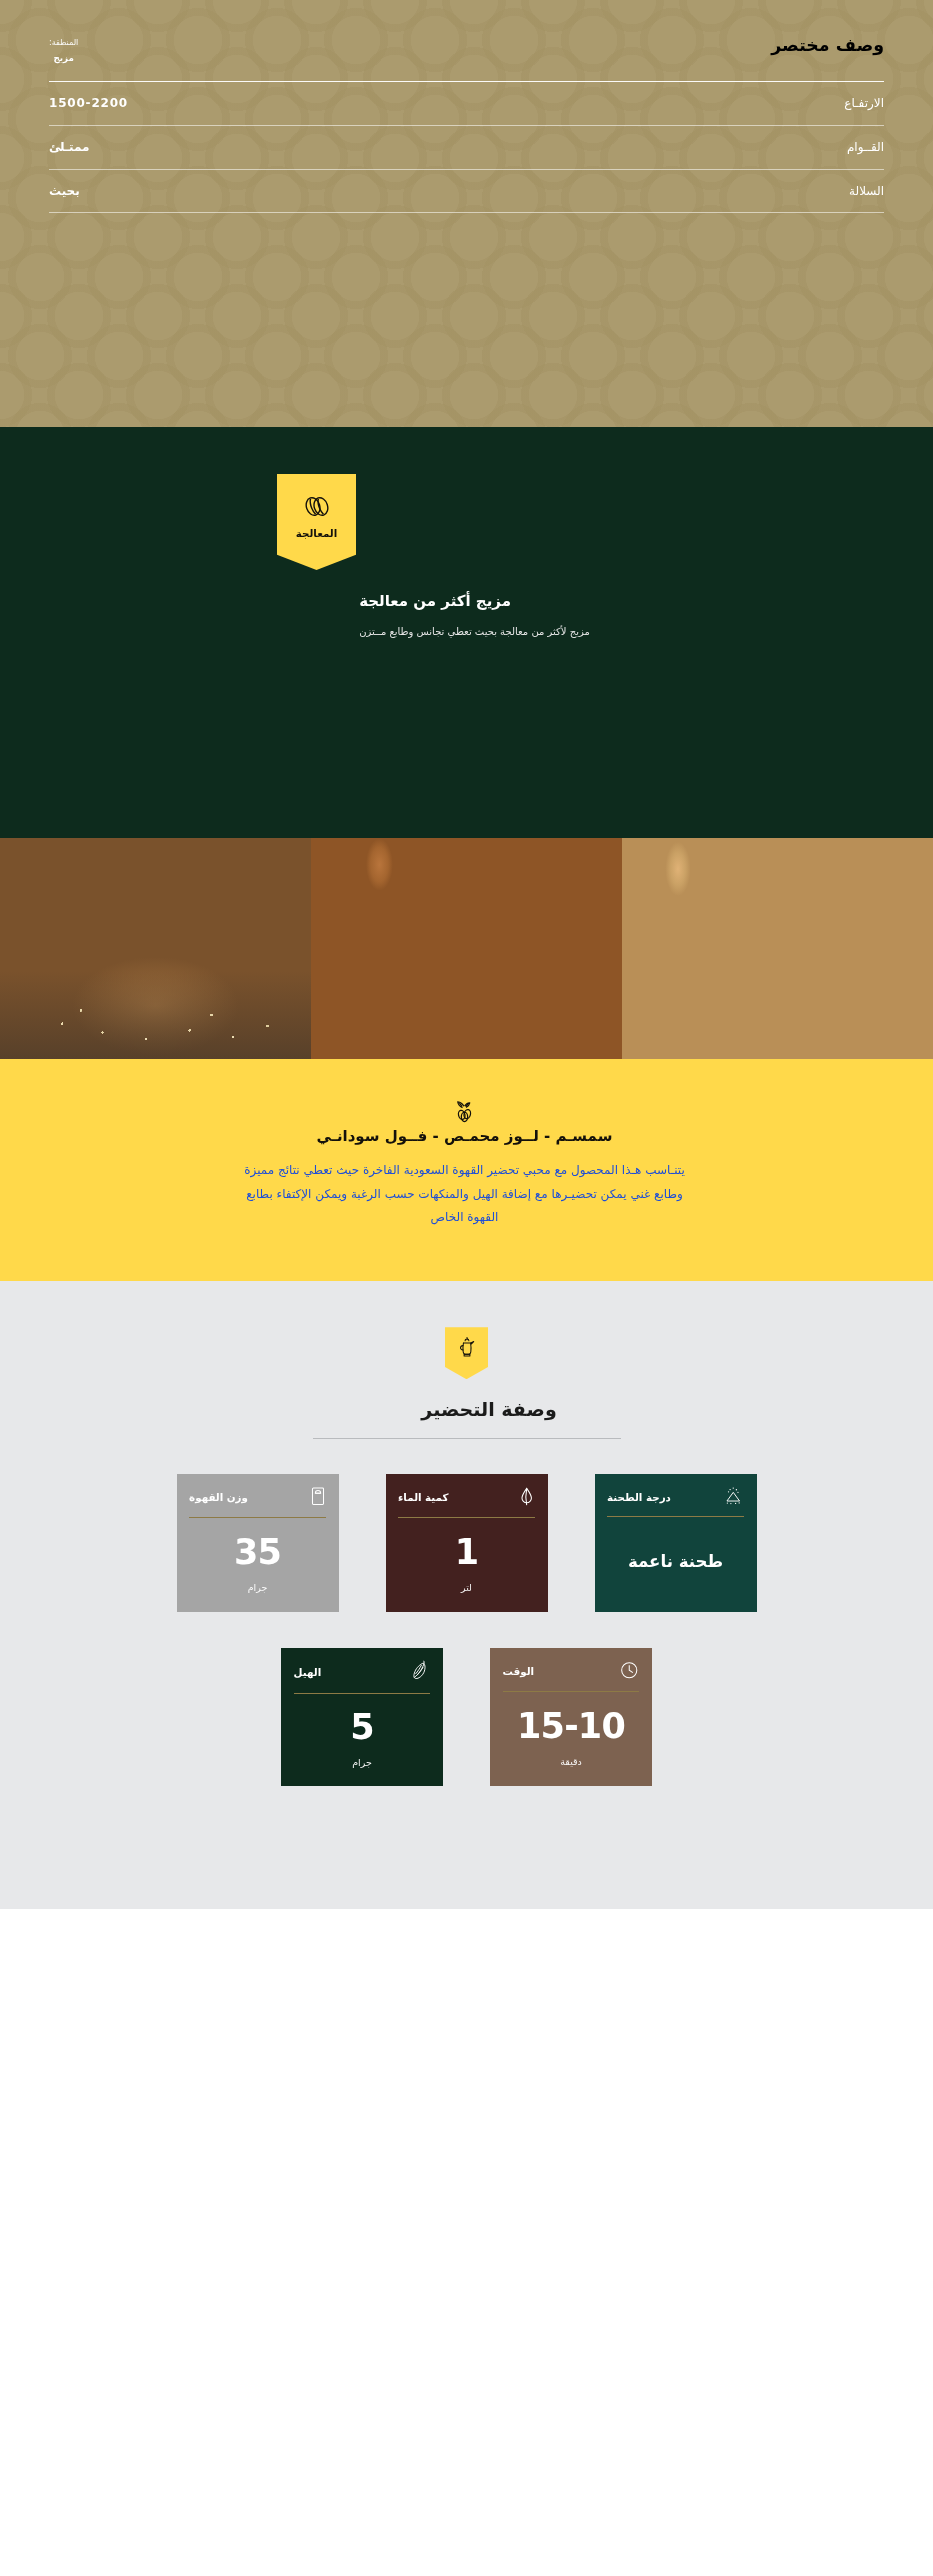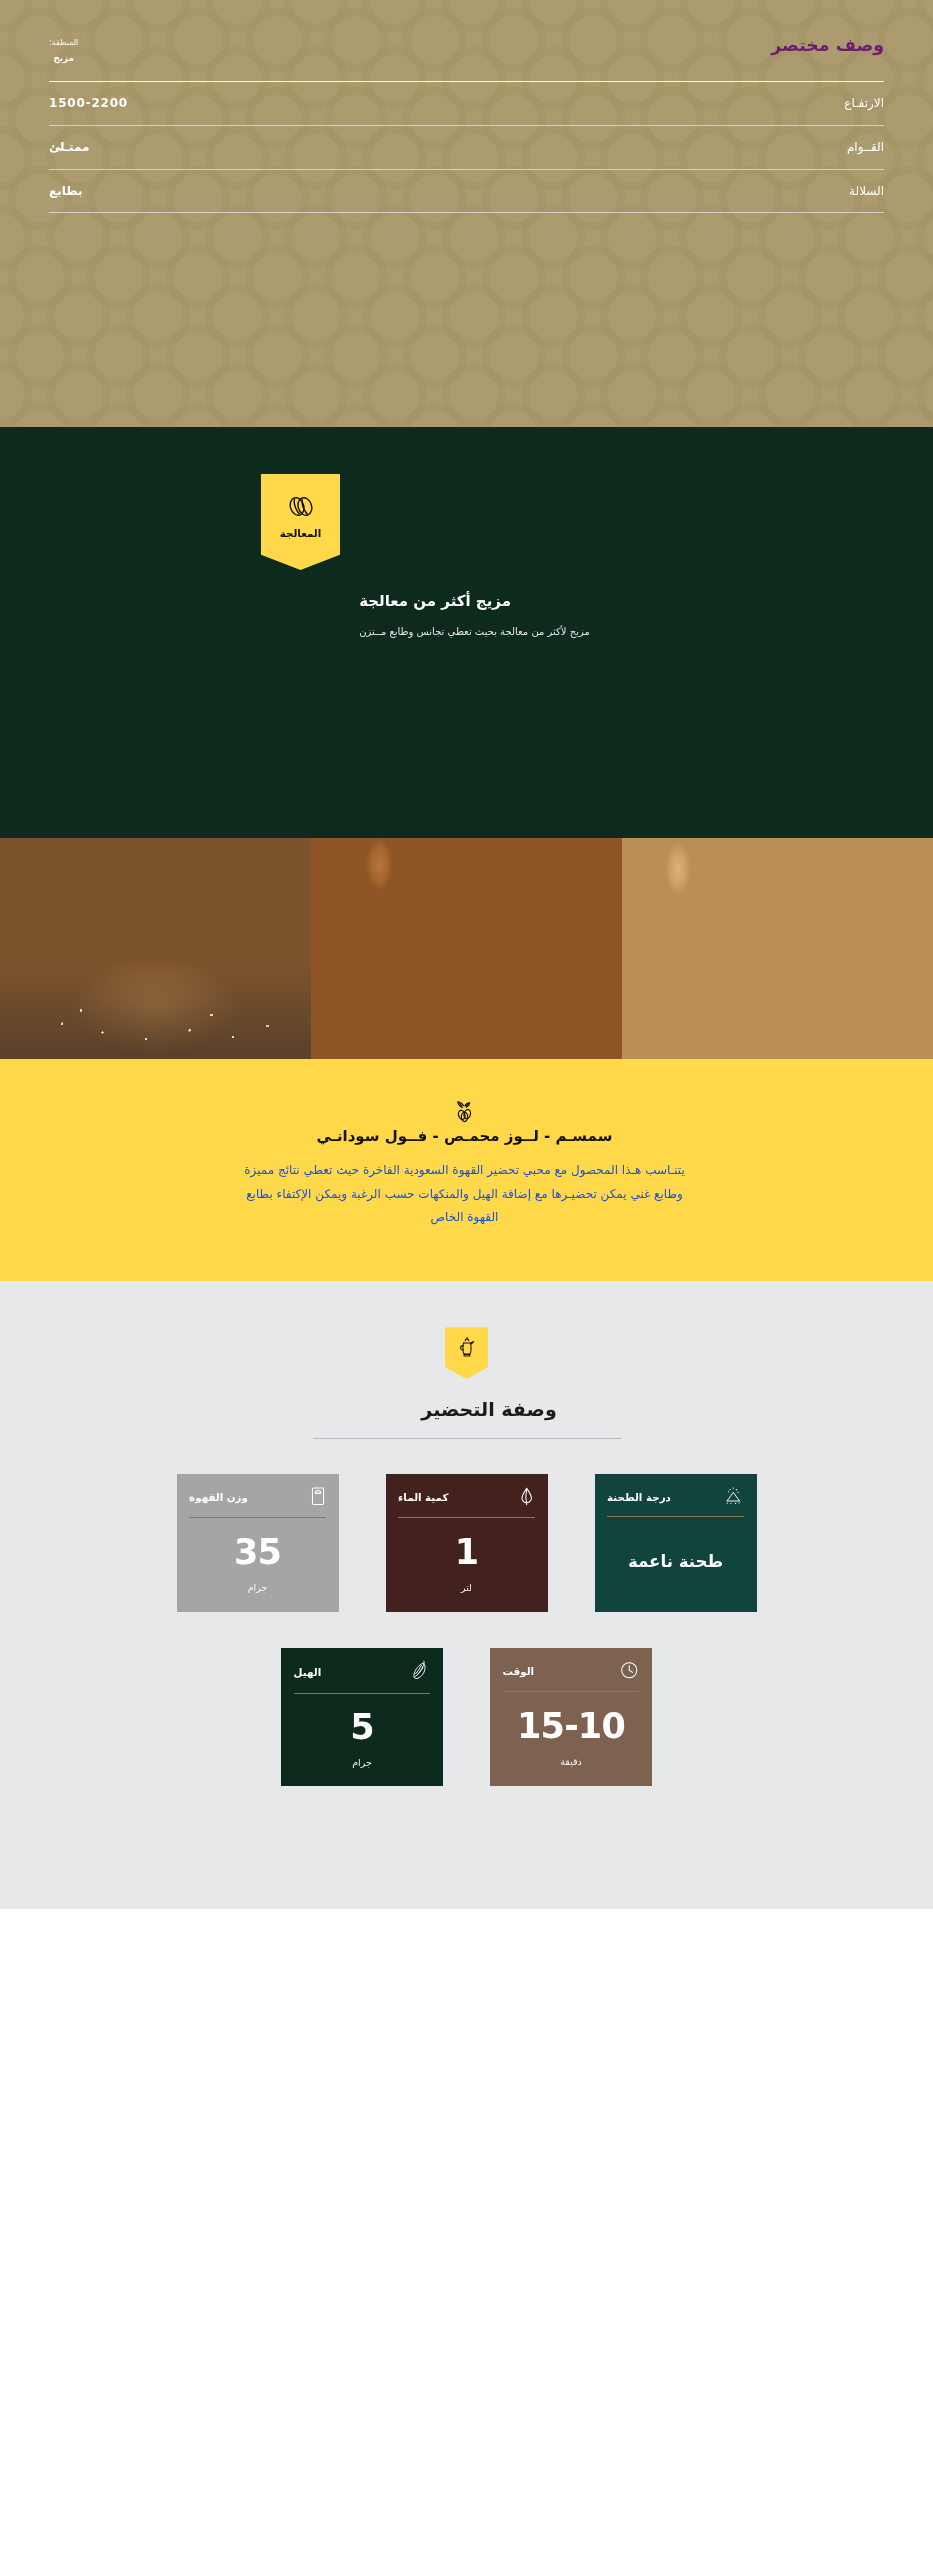--- a/index.html
+++ b/index.html
@@ -44,21 +44,21 @@
     position:relative; z-index:2;
     margin:35px 49px 0 49px;
   }
   .spec-top {
     display:flex;
     align-items:flex-start;
     justify-content:space-between;
     padding-bottom:14.2px;
   }
   .spec-heading {
-    color:#701a75;
+    color:#000000;
     font-size:17.4px;
     font-weight:bold;
   }
   .region-block {
     text-align:center;
     color:#ffffff;
     line-height:1.9;
   }
   .region-label { font-size:8px; opacity:.95; }
   .region-value { font-size:8.7px; font-weight:bold; }
@@ -102,21 +102,21 @@
     text-align:left;
   }
   .proc-body {
     color:#e6e6e6;
     font-size:10px;
     line-height:1.9;
     text-align:left;
   }
   .badge {
     position:absolute;
-    top:47px; left:261px;
+    top:47px; left:277px;
     width:79px; height:96px;
     background:#ffd94a;
     clip-path:polygon(0 0, 100% 0, 100% 84%, 50% 100%, 0 84%);
     display:flex;
     flex-direction:column;
     align-items:center;
     justify-content:center;
     gap:4.7px;
     padding-bottom:11px;
   }
@@ -310,21 +310,21 @@
       <div class="spec-rule thin"></div>
 
       <div class="spec-row">
         <span class="spec-key">القــوام</span>
         <span class="spec-val">ممتـلئ</span>
       </div>
       <div class="spec-rule thin"></div>
 
       <div class="spec-row">
         <span class="spec-key">السلالة</span>
-        <span class="spec-val">بطابع</span>
+        <span class="spec-val">بحيث</span>
       </div>
       <div class="spec-rule thin"></div>
     </div>
   </section>
 
   <section class="processing">
     <div class="proc-inner">
       <div class="proc-text">
         <div class="proc-title">مزيج أكثر من معالجة</div>
         <div class="proc-body">مزيج لأكثر من معالجة بحيث تعطي تجانس وطابع مــتزن</div>

